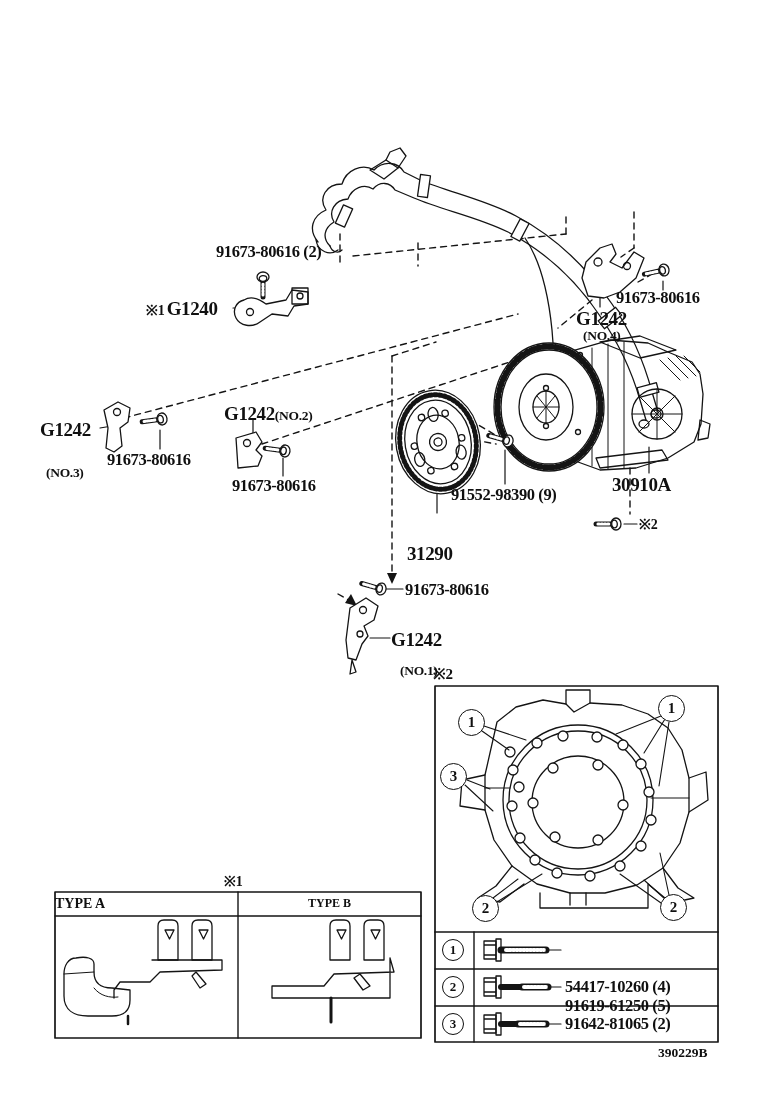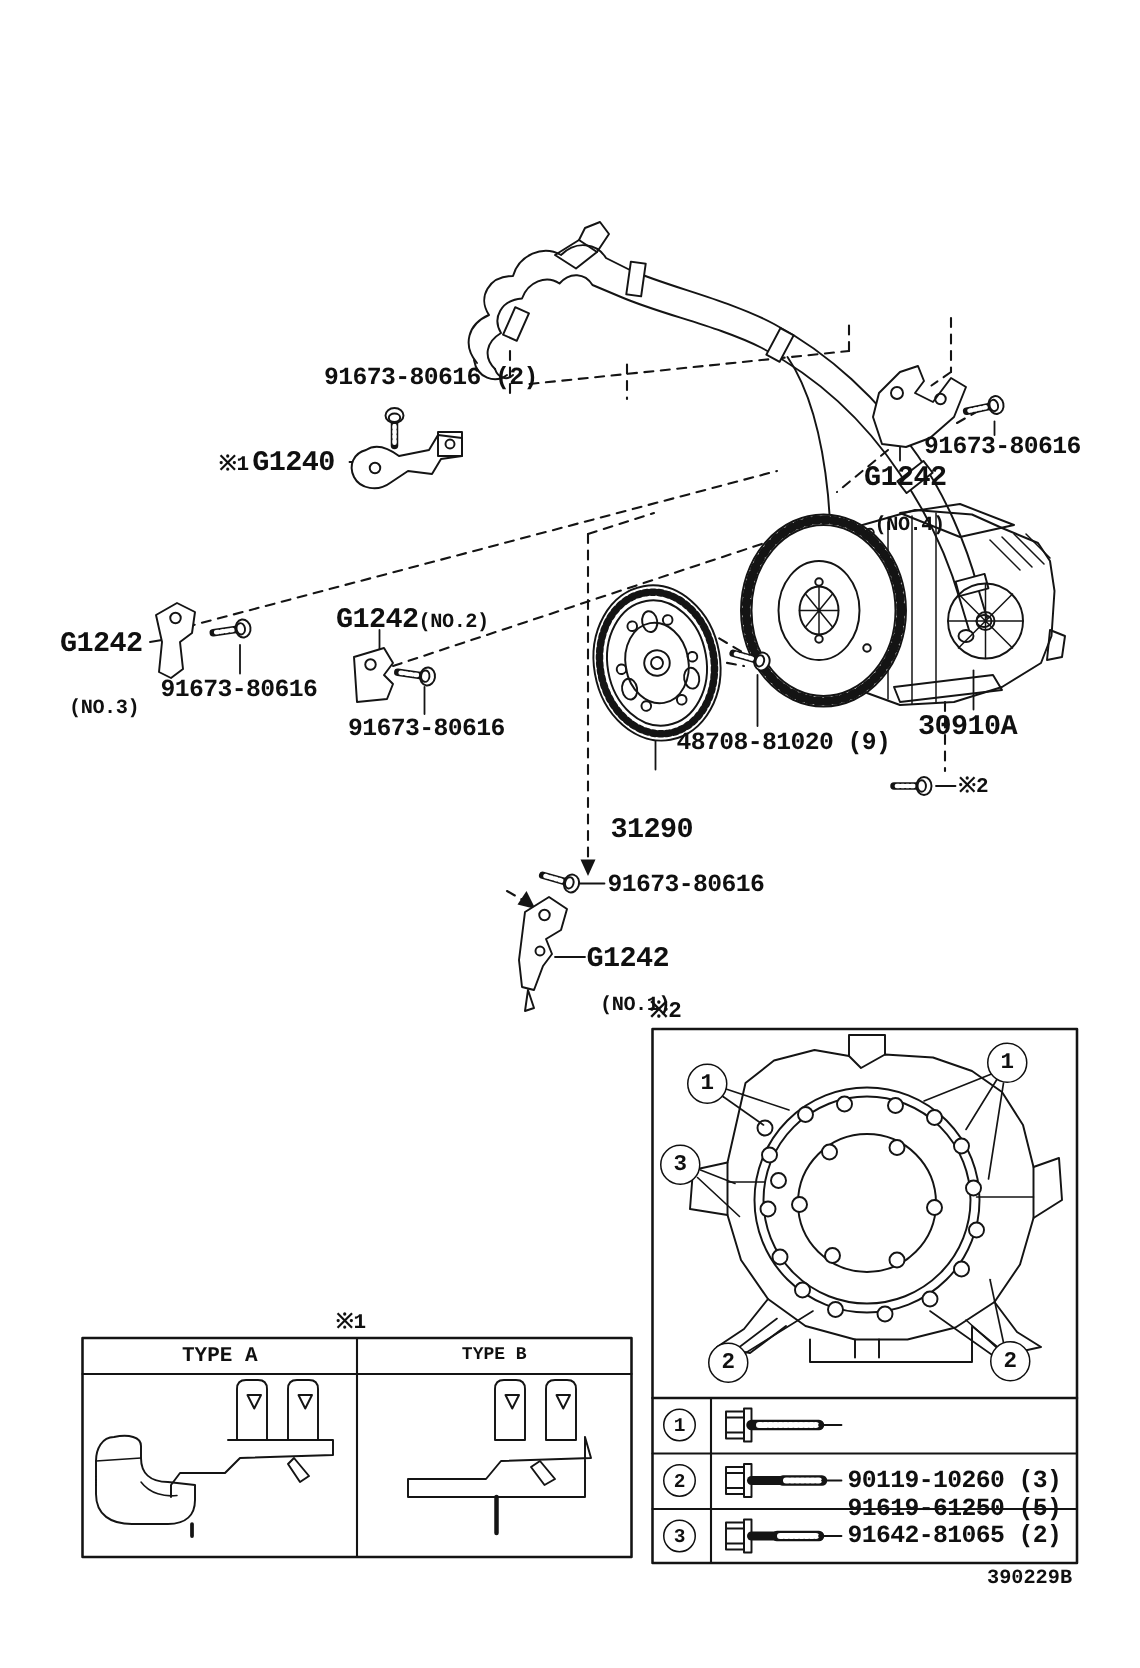--- a/index.html
+++ b/index.html
@@ -1,17 +1,17 @@
 <!DOCTYPE html>
 <html><head>
 <meta charset="utf-8">
 <style>
   html,body { margin:0; padding:0; background:#fff; }
   .canvas { position:relative; width:724px; height:1112px; background:#ffffff; overflow:hidden;
-            font-family:Liberation Mono, monospace; }
+            font-family:Liberation Serif, serif; }
   .canvas svg { position:absolute; left:0; top:0; }
   .lbl { position:absolute; color:#101010; font-weight:bold; white-space:nowrap; line-height:1; }
   .num { font-size:16.5px; letter-spacing:-0.4px; }
   .big { font-size:19px; letter-spacing:-0.4px; }
   .sub { font-size:13.5px; letter-spacing:-0.3px; }
   .ref { font-size:14px; margin-right:2px; }
   .lbl .big, .lbl .ref, .lbl .sub { display:inline-block; vertical-align:baseline; }
   .co { position:absolute; width:27px; height:27px; border:1.7px solid #101010; border-radius:50%;
         background:#fff; display:flex; align-items:center; justify-content:center;
         font-size:15px; font-weight:bold; color:#101010; box-sizing:border-box; }
@@ -291,51 +291,51 @@
     <line x1="331" y1="998" x2="331" y2="1022" stroke-width="3"></line>
   </g>
 </svg>
 
 <div class="lbl num" style="left:216px; top:244px">91673-80616 (2)</div>
 
 <div class="lbl" style="left:146px; top:299px"><span class="ref">※1</span><span class="big">G1240</span></div>
 
 <div class="lbl num" style="left:616px; top:290px">91673-80616</div>
 <div class="lbl big" style="left:576px; top:309px">G1242</div>
-<div class="lbl sub" style="left:583px; top:344px">(NO.4)</div>
+<div class="lbl sub" style="left:583px; top:329px">(NO.4)</div>
 
 <div class="lbl big" style="left:40px; top:420px">G1242</div>
 <div class="lbl sub" style="left:46px; top:466px">(NO.3)</div>
 <div class="lbl num" style="left:107px; top:452px">91673-80616</div>
 
 <div class="lbl" style="left:224px; top:404px"><span class="big">G1242</span><span class="sub">(NO.2)</span></div>
 <div class="lbl num" style="left:232px; top:478px">91673-80616</div>
 
-<div class="lbl num" style="left:451px; top:487px">48708-81020 (9)</div>
+<div class="lbl num" style="left:451px; top:487px">91552-98390 (9)</div>
 <div class="lbl big" style="left:407px; top:544px">31290</div>
 <div class="lbl big" style="left:612px; top:475px">30910A</div>
 <div class="lbl ref" style="left:639px; top:518px">※2</div>
 
 <div class="lbl num" style="left:405px; top:582px">91673-80616</div>
 <div class="lbl big" style="left:391px; top:630px">G1242</div>
 <div class="lbl sub" style="left:400px; top:664px">(NO.1)</div>
 
 <div class="lbl ref" style="left:433px; top:667px; font-size:15px">※2</div>
 <div class="co" style="left:458px; top:709px">1</div>
 <div class="co" style="left:658px; top:695px">1</div>
 <div class="co" style="left:440px; top:763px">3</div>
 <div class="co" style="left:472px; top:895px">2</div>
 <div class="co" style="left:660px; top:894px">2</div>
 
 <div class="co co-sm" style="left:442px; top:939px">1</div>
 <div class="co co-sm" style="left:442px; top:976px">2</div>
 <div class="co co-sm" style="left:442px; top:1013px">3</div>
 <div class="lbl num" style="left:565px; top:998px">91619-61250 (5)</div>
-<div class="lbl num" style="left:565px; top:979px">90119-10260 (3)</div>
+<div class="lbl num" style="left:565px; top:979px">54417-10260 (4)</div>
 <div class="lbl num" style="left:565px; top:1016px">91642-81065 (2)</div>
 
 <div class="lbl ref" style="left:224px; top:875px">※1</div>
-<div class="lbl" style="left:55px; top:897px; width:183px; text-align:center; font-size:14px">TYPE A</div>
+<div class="lbl" style="left:55px; top:897px; width:183px; font-size:14px">TYPE A</div>
 <div class="lbl" style="left:238px; top:897px; width:183px; text-align:center; font-size:12px">TYPE B</div>
 
 <div class="lbl code" style="left:658px; top:1046px">390229B</div>
 
 </div>
 
 </body></html>

